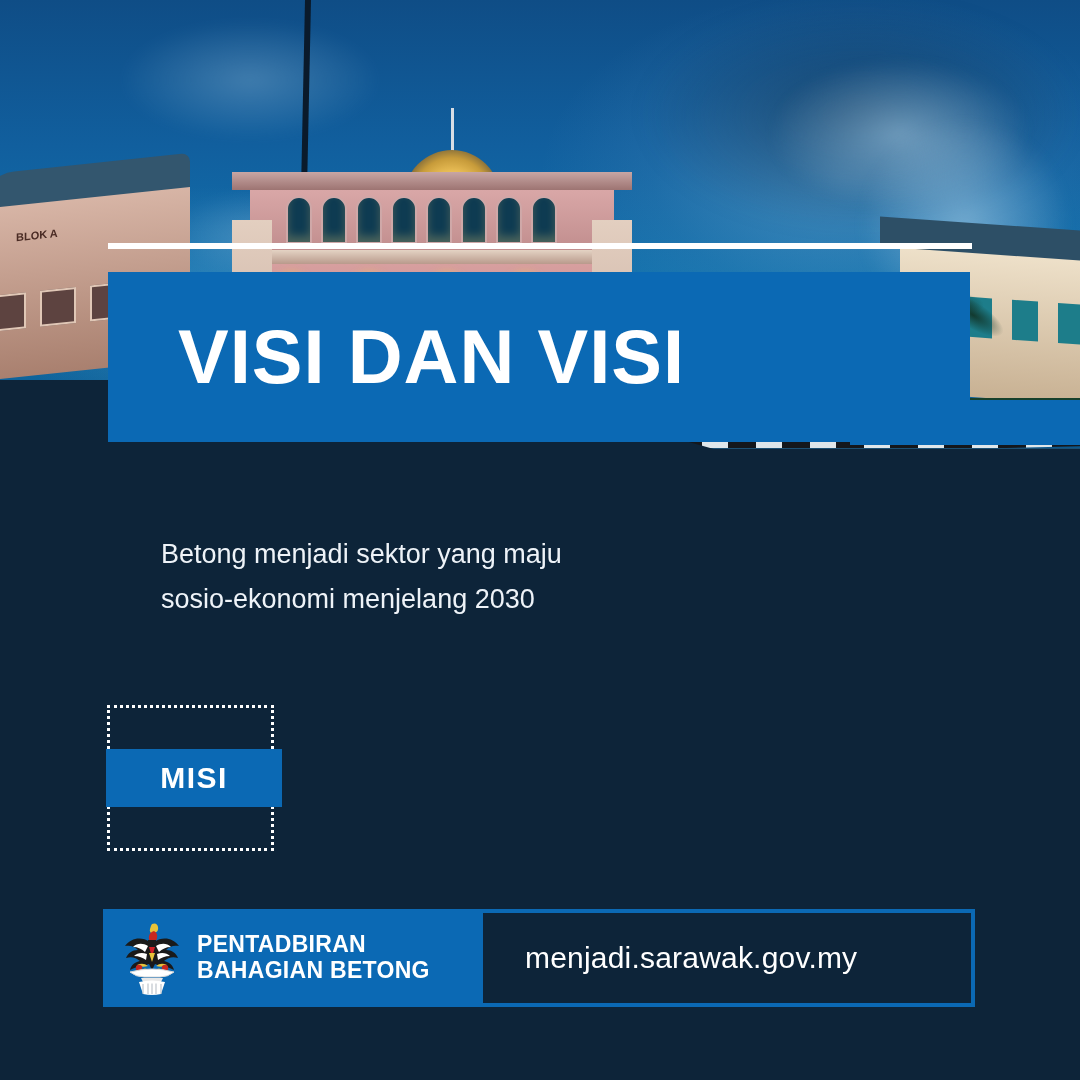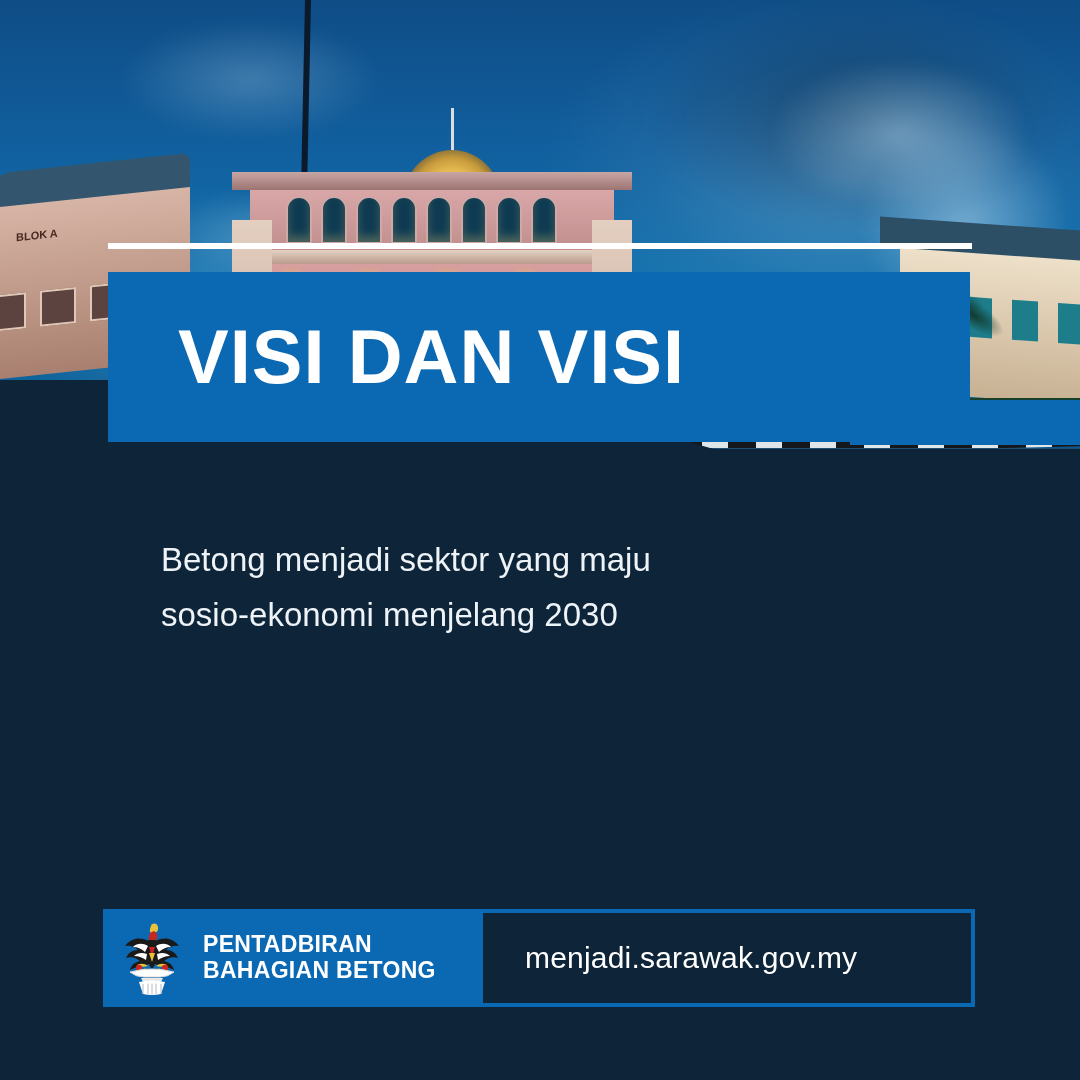--- a/index.html
+++ b/index.html
@@ -211,37 +211,37 @@
     width:176px; height:58px;
     background:#0b69b4;
     display:flex; align-items:center; justify-content:center;
     color:#ffffff; font-size:30px; font-weight:bold; letter-spacing:1.5px;
   }
   .row-misi .tag-bar{ left:-4px; }
 
   .body-text{
     margin-left:54px;
     color:#eef3f8;
-    font-size:33px;
+    font-size:27px;
     line-height:1.68;
     max-width:560px;
     white-space:pre-line;
   }
   .row-visi .body-text{ margin-top:32px; }
   .row-misi .body-text{ margin-top:8px; }
 
   
   .footer-frame{
     position:absolute; left:103px; top:909px; width:872px; height:98px;
     border:4px solid #0b69b4;
     display:flex;
   }
   .footer-left{
     width:376px; background:#0b69b4;
-    display:flex; align-items:center; gap:20px; padding-left:14px;
+    display:flex; align-items:center; gap:14px; padding-left:14px;
   }
   .crest{ width:62px; height:76px; flex:0 0 auto; }
   .footer-org{
     color:#ffffff; font-size:23px; font-weight:bold;
     line-height:1.12; letter-spacing:.3px; white-space:pre-line;
   }
   .footer-right{
     flex:1; background:#0d2439;
     display:flex; align-items:center; padding-left:42px;
   }
@@ -334,20 +334,23 @@
 <div class="title-block">
   <div class="title-text">VISI DAN VISI</div>
 </div>
 
 <div class="row row-visi">
   <div class="body-text">Betong menjadi sektor yang maju
 sosio-ekonomi menjelang 2030</div>
 </div>
 
 <div class="row row-misi">
+  <div class="tag-wrap">
+    <div class="tag-bar">MISI</div>
+  </div>
 </div>
 
 <div class="footer-frame">
   <div class="footer-left">
     <svg class="crest" viewBox="0 0 62 76">
 
       <path d="M31 4 q5 -2 6 3 q1 5 -4 6 q-5 1 -4 -4 q1 -4 2 -5z" fill="#e8c33a"></path>
       <path d="M33 11 q4 2 3 7 q-1 5 -5 4 q-4 -1 -3 -6 q1 -4 5 -5z" fill="#c8281f"></path>
 
       <path d="M29 22 C20 16 10 18 4 26 C10 25 14 27 17 30 C11 30 7 33 5 38 C11 36 15 38 19 41

